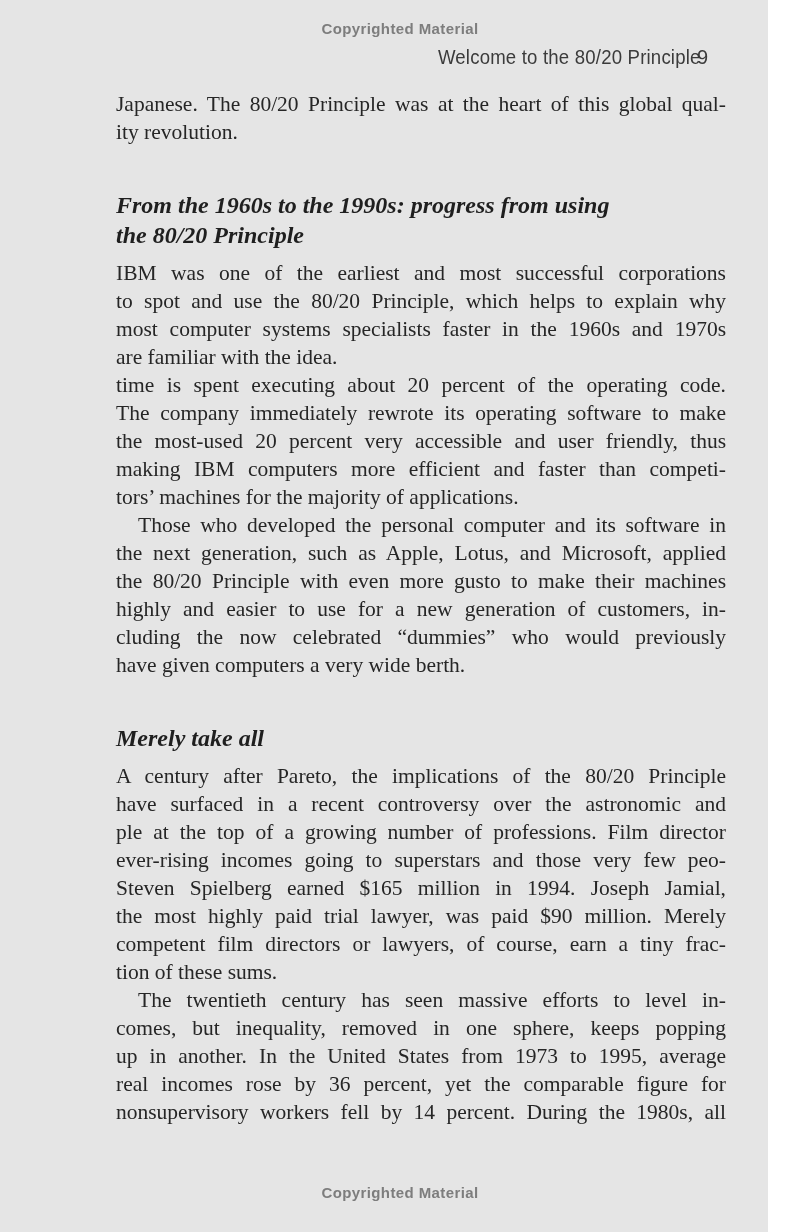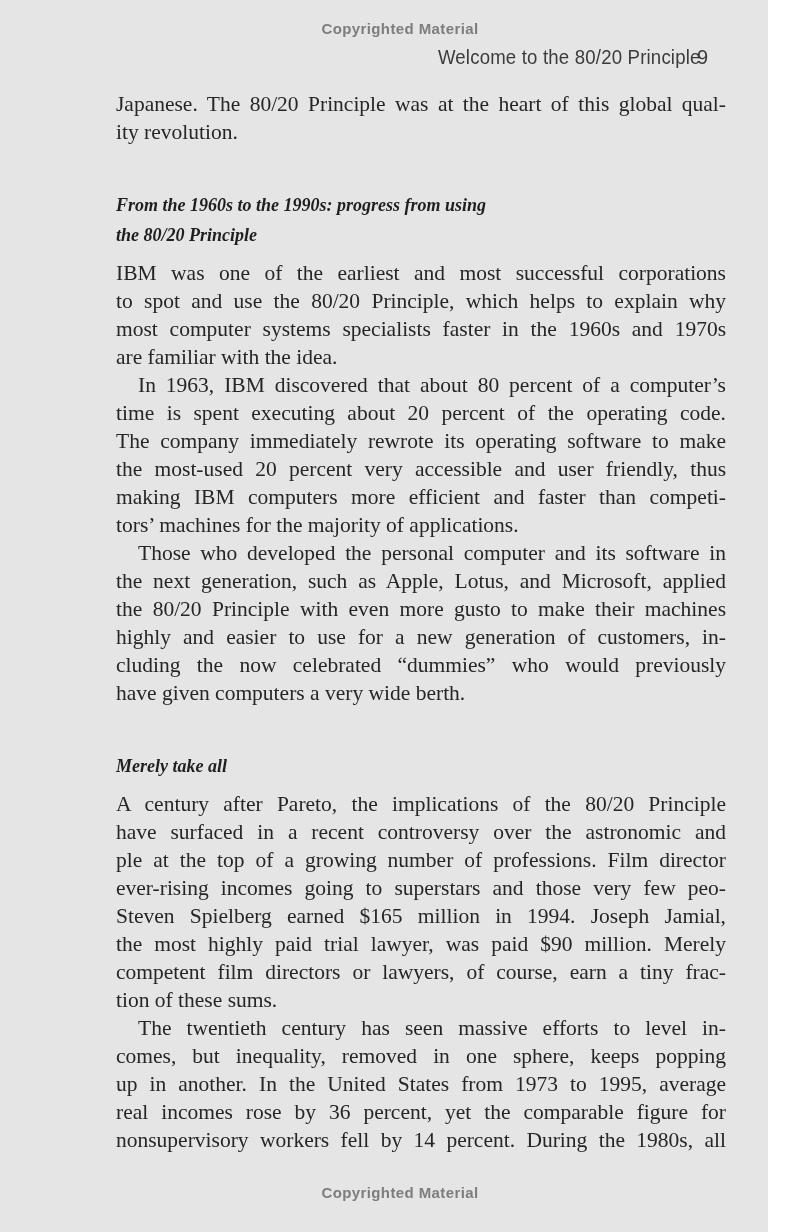--- a/index.html
+++ b/index.html
@@ -74,21 +74,21 @@
   .line.last {
     text-align-last: left;
   }
   .line.indent {
     padding-left: 22px;
   }
   .heading {
     margin: 44px 0 9px 0;
   }
   .heading-line {
-    font-size: 18px;
+    font-size: 24px;
     line-height: 30px;
     font-weight: bold;
     font-style: italic;
     color: #1f1f1f;
     text-align: left;
   }
 </style>
 </head>
 <body>
 
@@ -110,21 +110,20 @@
         <div class="heading-line">From the 1960s to the 1990s: progress from using</div>
         <div class="heading-line">the 80/20 Principle</div>
       </div>
       <div class="paragraph">
         <div class="line">IBM was one of the earliest and most successful corporations</div>
         <div class="line">to spot and use the 80/20 Principle, which helps to explain why</div>
         <div class="line">most computer systems specialists faster in the 1960s and 1970s</div>
         <div class="line last">are familiar with the idea.</div>
       </div>
       <div class="paragraph">
-        <div class="line indent">In 1963, IBM discovered that about 80 percent of a computer’s</div>
         <div class="line">time is spent executing about 20 percent of the operating code.</div>
         <div class="line">The company immediately rewrote its operating software to make</div>
         <div class="line">the most-used 20 percent very accessible and user friendly, thus</div>
         <div class="line">making IBM computers more efficient and faster than competi-</div>
         <div class="line last">tors’ machines for the majority of applications.</div>
       </div>
       <div class="paragraph">
         <div class="line indent">Those who developed the personal computer and its software in</div>
         <div class="line">the next generation, such as Apple, Lotus, and Microsoft, applied</div>
         <div class="line">the 80/20 Principle with even more gusto to make their machines</div>

